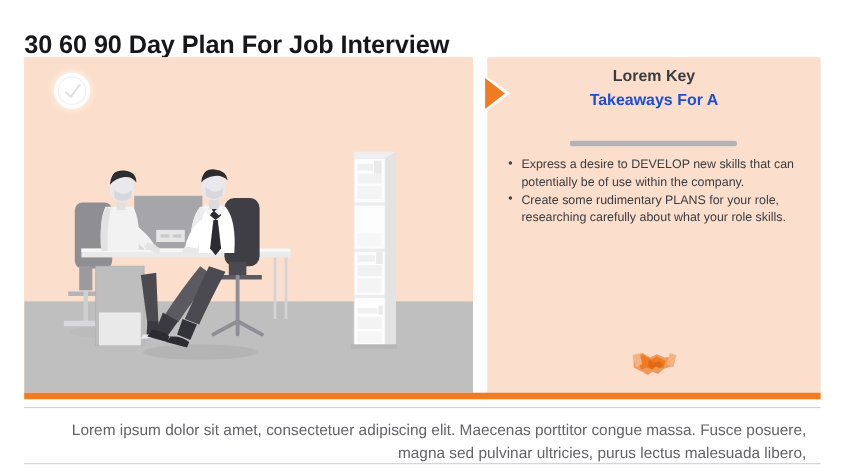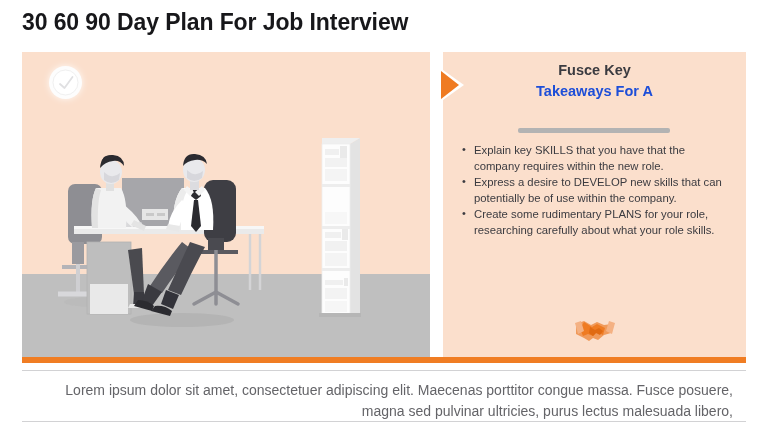--- a/index.html
+++ b/index.html
@@ -18,21 +18,21 @@
   .slide {
     position: absolute;
     inset: 0;
     background: #ffffff;
   }
 
   
   .slide-title {
     position: absolute;
     left: 22px;
-    top: 9px;
+    top: 27px;
     font-size: 23px;
     font-weight: 700;
     color: #17171a;
     letter-spacing: -0.1px;
     white-space: nowrap;
   }
 
   
   .body-area {
     position: absolute;
@@ -343,28 +343,27 @@
     </div>
 
     <div class="right-panel">
 
       <svg class="arrow-marker" viewBox="0 0 34 44">
         <polygon points="4,2 32,22 4,42" fill="#ffffff"></polygon>
         <polygon points="9,8 27,22 9,36" fill="#ef7b22"></polygon>
       </svg>
 
       <div class="panel-head">
-        <div>Fusce Key</div>
+        <div>Lorem Key</div>
         <div class="accent">Takeaways For A</div>
       </div>
 
       <div class="head-rule"></div>
 
       <ul class="bullets">
-        <li>Explain key SKILLS that you have that the company requires within the new role.</li>
         <li>Express a desire to DEVELOP new skills that can potentially be of use within the company.</li>
         <li>Create some rudimentary PLANS for your role, researching carefully about what your role skills.</li>
       </ul>
 
       <svg class="handshake" viewBox="0 0 42 30">
         <path d="M2 11 l8 -3 l7 4 l6 -3 l7 3 l8 -1 l-1 9 l-7 2 l-6 5 l-5 -2 l-4 3 l-5 -3 l-8 -4 z" fill="#f09a5a"></path>
         <path d="M10 9 l8 5 l5 -3 l8 4 l-2 7 l-6 -3 l-4 4 l-5 -2 l-5 2 l-3 -7 z" fill="#ef7b22"></path>
         <path d="M16 14 l5 3 l4 -2 l4 3 l-3 4 l-4 -2 l-3 3 l-4 -3 z" fill="#e06a12"></path>
         <path d="M1 10 l6 -2 l3 10 l-6 3 z" fill="#f4b183"></path>
         <path d="M41 10 l-6 -2 l-3 10 l6 3 z" fill="#f4b183"></path>

